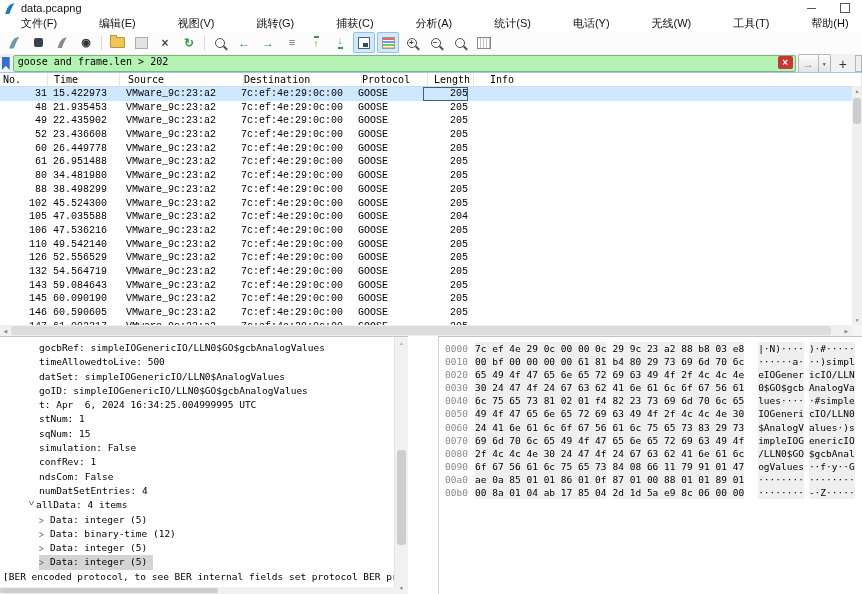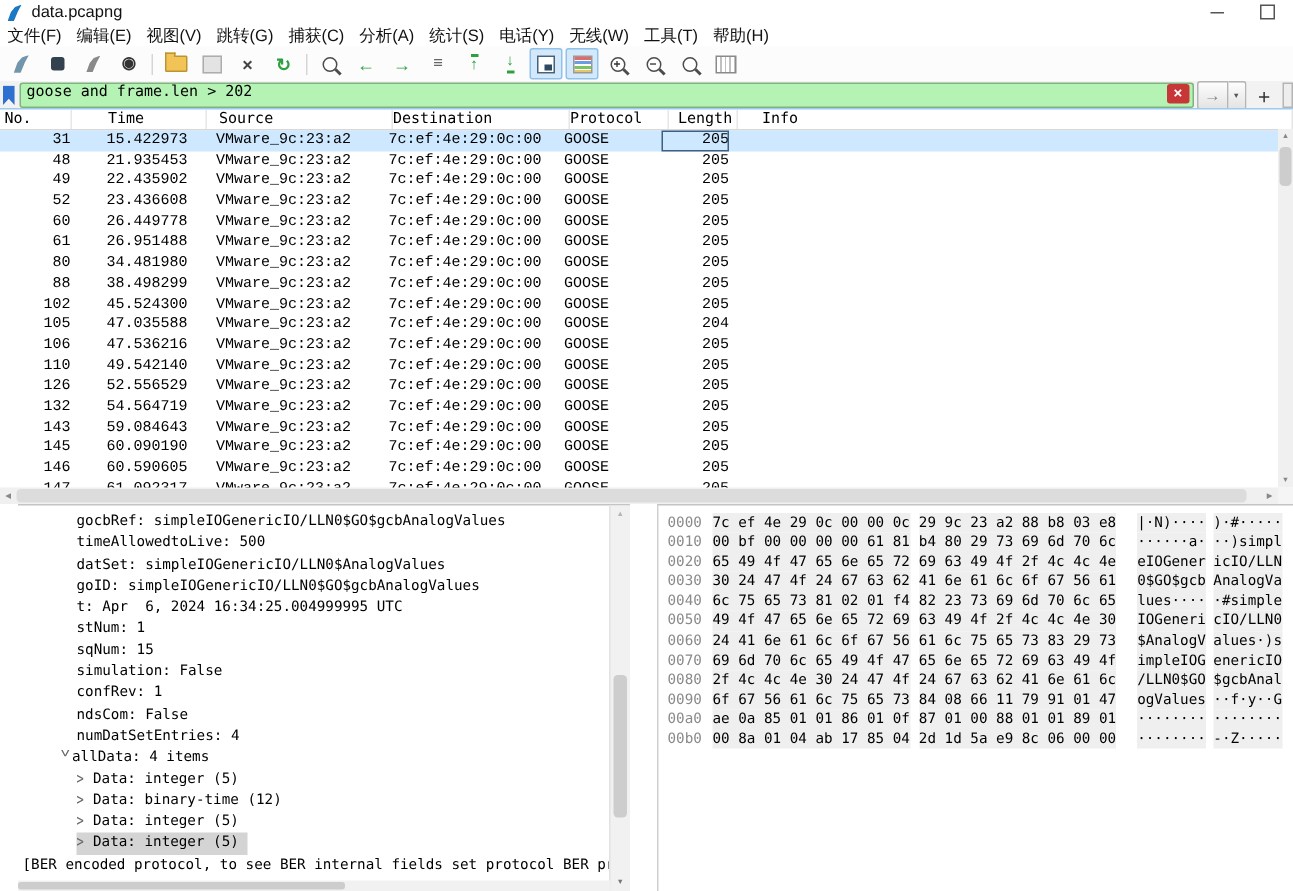--- a/index.html
+++ b/index.html
@@ -13,21 +13,21 @@
            clip-path:polygon(10% 100%,30% 45%,55% 15%,95% 0%,72% 42%,48% 100%)}
   .title-text{font-size:11px;color:#111}
   .winbtn{position:absolute;top:0;width:26px;height:16px;display:flex;align-items:center;justify-content:center}
   .minbtn{right:38px}.maxbtn{right:4px}
   .minglyph{width:9px;height:1px;background:#555}
   .maxglyph{width:8px;height:8px;border:1px solid #555;background:#fff}
 
   
   .menubar{position:absolute;top:16px;left:0;width:862px;height:15px;background:#fff;
            display:flex;align-items:center;font-size:11px}
-  .menu-item{padding:0 5px;white-space:nowrap;color:#111}
+  .menu-item{padding:0 21px;white-space:nowrap;color:#111}
 
   
   .toolbar{position:absolute;top:31px;left:0;width:862px;height:23px;background:#fcfcfc;
            display:flex;align-items:center;padding-left:2px}
   .tbtn{width:20px;height:19px;display:flex;align-items:center;justify-content:center;
         border:1px solid transparent;border-radius:2px;margin:0 1px}
   .tbtn.pressed{background:#d3e9fb;border-color:#8ec2ea}
   .tsep{width:1px;height:14px;background:#d5d5d5;margin:0 3px}
   .ic{display:inline-block;font-size:11px;line-height:1;color:#555;font-weight:bold}
   .ic-start-capture-icon{width:12px;height:12px;background:#7396ad;
@@ -82,21 +82,21 @@
   .plist{position:absolute;top:72px;left:0;width:862px;height:253px;background:#fff;overflow:hidden;
          border-top:1px solid #9ccaf0}
   .plist-head{height:13px;display:flex;align-items:center;border-bottom:1px solid #d8d8d8;
               font-family:"DejaVu Sans Mono",monospace;font-size:10px}
   .plist-head span{border-right:1px solid #e6e6e6;height:13px;line-height:13px;white-space:pre}
   .plist-rows{font-family:Liberation Mono, monospace;font-size:10px}
   .prow{display:flex;height:13.7px;line-height:13.7px;white-space:pre}
   .prow.sel{background:#cde8ff}
   .c-no{width:47px;text-align:right;flex:0 0 auto}
   .plist-head .c-no{text-align:left;padding-left:3px;width:44px}
-  .c-time{width:65px;margin-left:24px;flex:0 0 auto}
+  .c-time{width:65px;margin-left:6px;flex:0 0 auto}
   .c-src{width:115px;margin-left:8px;flex:0 0 auto}
   .c-dst{width:117px;flex:0 0 auto}
   .c-proto{width:65px;flex:0 0 auto}
   .c-len{width:45px;text-align:right;flex:0 0 auto}
   .plist-head .c-len{text-align:left;padding-left:6px;width:39px}
   .c-info{flex:1;margin-left:16px}
   .prow.sel .c-len{outline:1px solid #3e5f7e;outline-offset:-1px}
 
   
   .vscroll{position:absolute;top:86px;right:0;width:10px;height:239px;background:#f0f0f0}
@@ -104,21 +104,21 @@
   .vscroll .up{top:2px}.vscroll .dn{bottom:2px}
   .vthumb{position:absolute;top:12px;left:1px;width:8px;height:26px;background:#cdcdcd;border-radius:3px}
   .hscroll{position:absolute;top:325px;left:0;width:852px;height:11px;background:#f0f0f0;
            display:flex;align-items:center}
   .harr{width:11px;text-align:center;font-size:5px;color:#888}
   .harr.right{margin-left:auto}
   .hthumb{flex:0 0 auto;width:820px;height:9px;background:#dcdcdc;border-radius:3px}
   .corner{position:absolute;top:325px;right:0;width:10px;height:11px;background:#f5f5f5}
 
   
-  .details{position:absolute;top:336px;left:12px;width:408px;bottom:0;background:#fff;
+  .details{position:absolute;top:336px;left:0;width:408px;bottom:0;background:#fff;
            border-top:1px solid #c4c4c4;overflow:hidden}
   .dlines{position:absolute;top:4px;left:0;right:13px;bottom:7px;overflow:hidden;
           font-family:"DejaVu Sans Mono",monospace;font-size:9.5px}
   .dline{height:14.3px;line-height:14.3px;white-space:pre}
   .dline.ind0{padding-left:3px}.dline.ind1{padding-left:25px}.dline.ind2{padding-left:39px}
   .dwrap{display:inline-block;height:14.3px}
   .dwrap.dsel{background:#d4d4d4;padding-right:6px}
   .exp{display:inline-block;width:11px;color:#6a6a6a;transform:scaleY(1.4);font-size:8px}
   .exp.open{transform:rotate(90deg) scaleY(1.4)}
   .dvscroll{position:absolute;top:0;right:0;bottom:0;width:13px;background:#f1f1f1;border-left:1px solid #e2e2e2}

